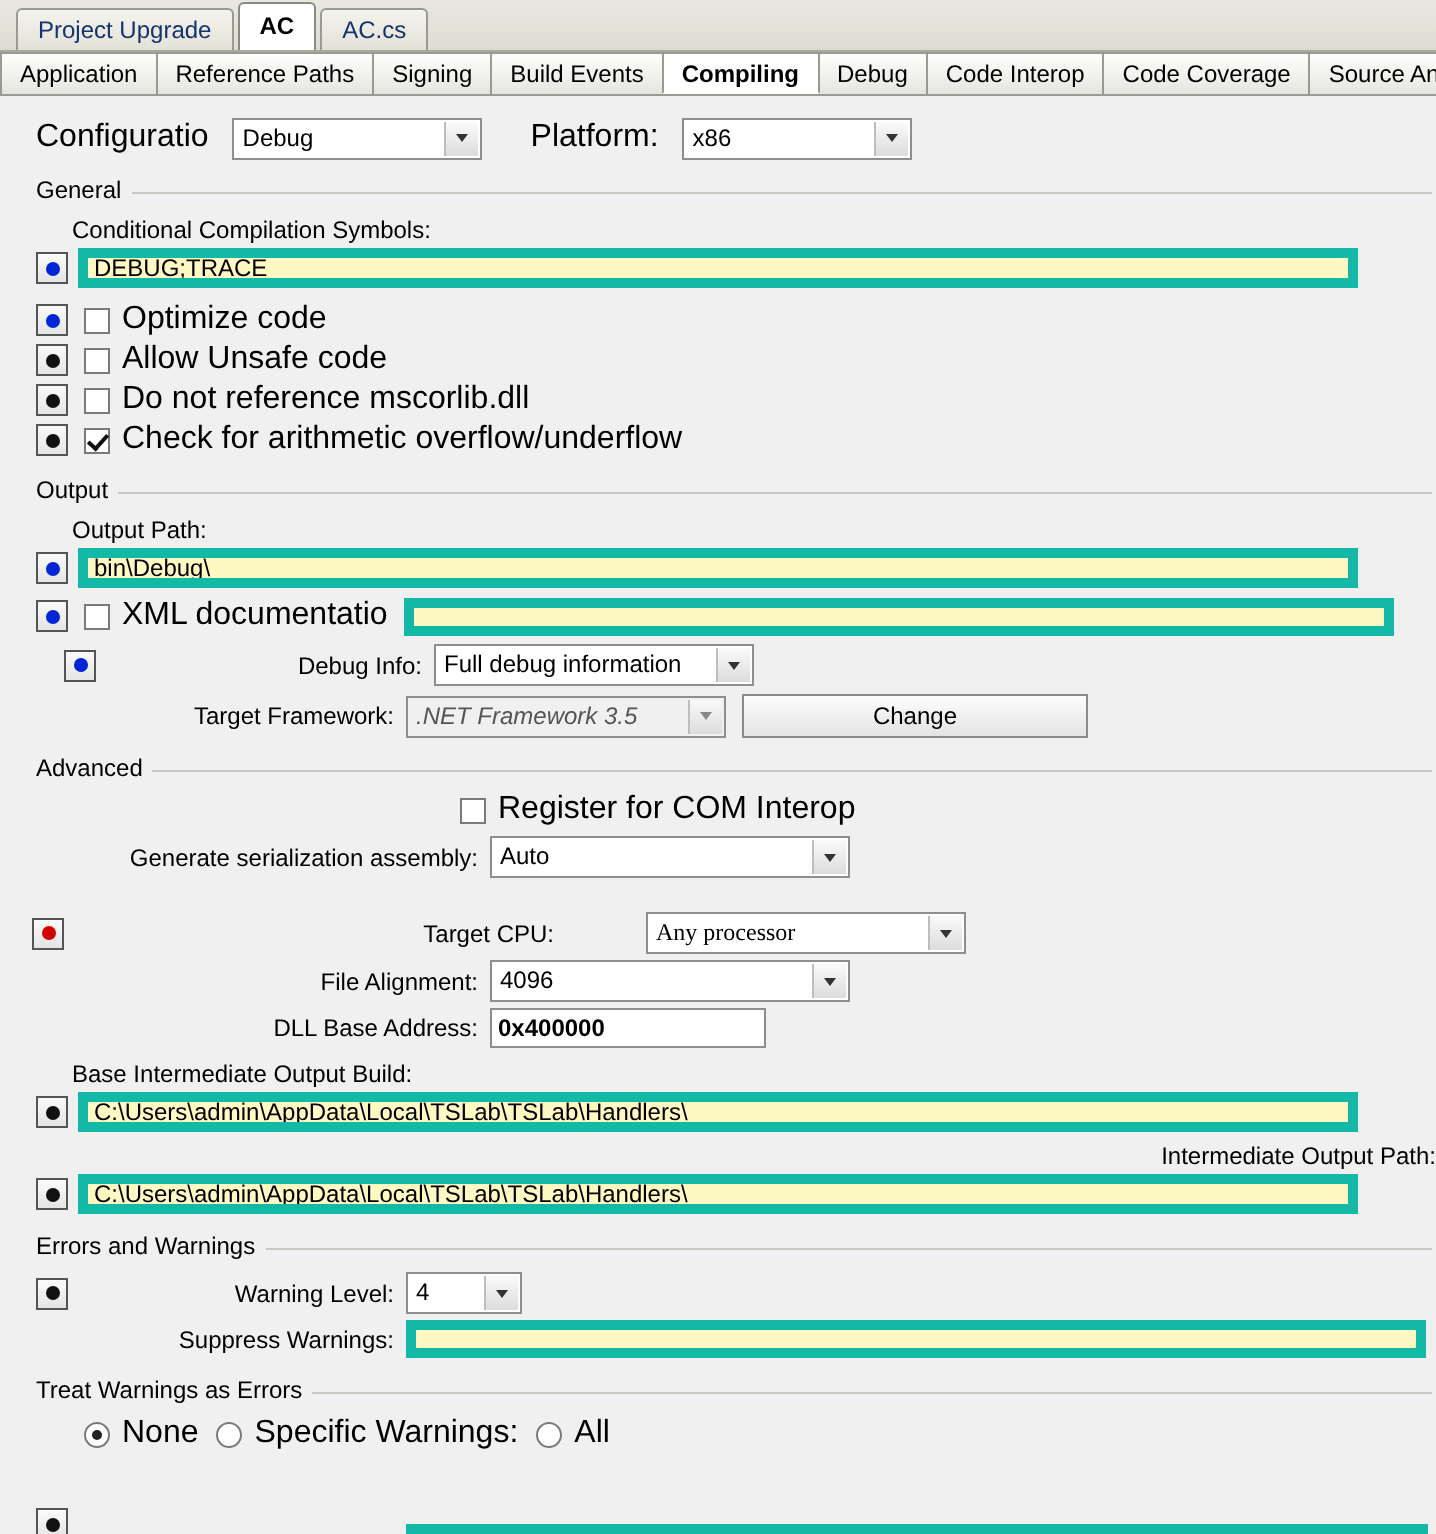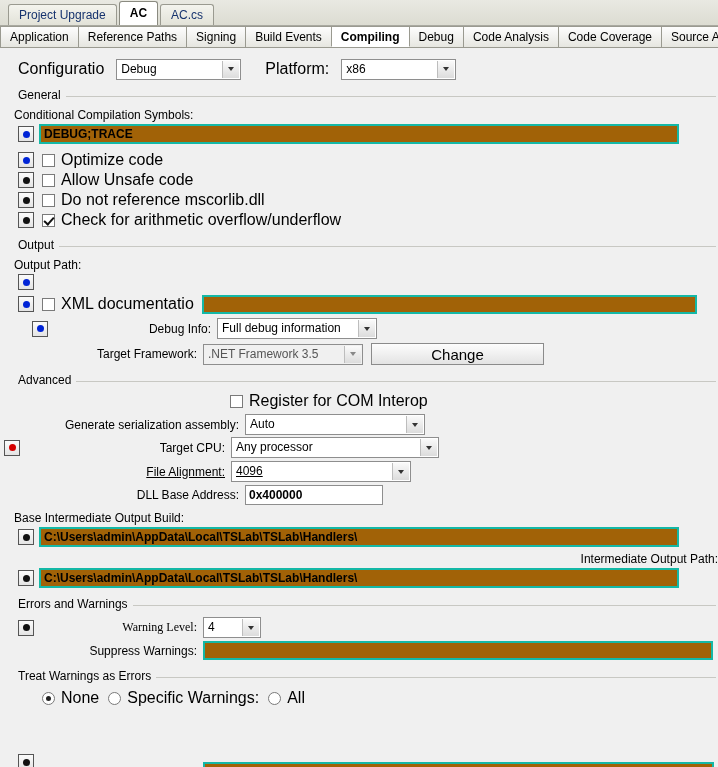--- a/index.html
+++ b/index.html
@@ -122,20 +122,21 @@
   }
   .combo-fake {
     position: relative;
     line-height: 19px;
     padding-left: 4px;
     padding-right: 18px;
   }
   .combo-fake.disabled {
     background: #f0f0f0;
     color: #555;
+    font-style: italic;
   }
   .combo-fake .arrow {
     position: absolute;
     right: 1px;
     top: 1px;
     bottom: 1px;
     width: 16px;
     background: linear-gradient(#fafafa, #dcdcdc);
     border-left: 1px solid #bdbdbd;
     display: flex;
@@ -172,21 +173,21 @@
   }
   .group-head .hr {
     position: absolute;
     left: 16px;
     right: 2px;
     top: 8px;
     border-top: 1px solid #c8c8c3;
   }
 
   .sub-label {
-    padding-left: 14px;
+    padding-left: 36px;
     font-size: 12px;
     margin-top: 4px;
   }
 
   
   .field-row {
     display: flex;
     align-items: center;
     padding-left: 18px;
     padding-right: 4px;
@@ -218,23 +219,22 @@
     height: 20px;
     border: 1px solid #8e8e8e;
     background: #ffffff;
     font-family: "Liberation Sans", sans-serif;
     font-size: 12px;
     padding: 0 3px;
     box-sizing: border-box;
     color: #000;
   }
   input.text.flat {
-    border: 2px solid #14b8a6;
-    background: #a16207;
-    font-weight: bold;
+    border: 5px solid #14b8a6;
+    background: #fef9c3;
   }
   input.text:disabled {
     background: #ffffff;
     color: #000;
   }
 
   .check-row {
     display: flex;
     align-items: center;
     padding-left: 18px;
@@ -287,21 +287,21 @@
     font-size: 12px;
     padding-right: 6px;
     white-space: nowrap;
   }
 
   button.btn {
     height: 22px;
     border: 1px solid #8b8b8b;
     background: linear-gradient(#fdfdfd, #e3e3e3);
     font-family: "Liberation Sans", sans-serif;
-    font-size: 15px;
+    font-size: 12px;
     box-sizing: border-box;
     color: #000;
   }
 
   .abs { position: absolute; }
 </style>
 </head>
 <body>
 
 <div id="app">
@@ -312,21 +312,21 @@
     <div class="doc-tab">AC.cs</div>
   </div>
 
   <div class="prop-tabs">
     <div class="prop-tab">Application</div>
     <div class="prop-tab">Reference Paths</div>
     <div class="prop-tab">Signing</div>
     <div class="prop-tab">Build Events</div>
     <div class="prop-tab active">Compiling</div>
     <div class="prop-tab">Debug</div>
-    <div class="prop-tab">Code Analysis</div>
+    <div class="prop-tab">Code Interop</div>
     <div class="prop-tab">Code Coverage</div>
     <div class="prop-tab">Source Analysis</div>
   </div>
 
   <div class="page">
 
     <div class="config-row">
       <span class="lbl">Configuratio</span>
       <div class="combo-fake" style="width:125px;margin-left:4px;">
         <span>Debug</span>
@@ -388,20 +388,21 @@
       <span class="group-title">Output</span>
       <span class="hr"></span>
     </div>
 
     <div class="sub-label">Output Path:</div>
 
     <div class="field-row">
       <span class="bullet blue">
           <i></i>
         </span>
+      <input class="text flat" style="width: 640px;" value="bin\Debug\">
     </div>
 
     <div class="check-row" style="margin-top:4px;">
       <span class="bullet blue" style="margin-right:8px;">
           <i></i>
         </span>
       <span class="cb"></span>
       <span class="lbl">XML documentatio</span>
       <input class="text flat" style="width: 495px; margin-left: 8px; height: 19px;" value="">
     </div>
@@ -439,32 +440,32 @@
 
     <div class="row" style="margin-top:3px;padding-left:18px;">
       <span style="width:16px;margin-right:8px;display:inline-block;"></span>
       <span class="right-label" style="width:197px;">Generate serialization assembly:</span>
       <div class="combo-fake" style="width:180px;">
         <span>Auto</span>
         <span class="arrow"></span>
       </div>
     </div>
 
-    <div class="row" style="margin-top:2px;padding-left:4px;">
+    <div class="row" style="margin-top:17px;padding-left:16px;gap:40px;">
       <span class="bullet red" style="margin-right:8px;">
           <i></i>
         </span>
       <span class="right-label" style="width:197px;">Target CPU:</span>
-      <div class="combo-fake" style="width:208px;">
+      <div class="combo-fake" style="width:160px;font-family:Liberation Serif, serif;">
         <span>Any processor</span>
         <span class="arrow"></span>
       </div>
     </div>
 
-    <div class="row" style="margin-top:3px;padding-left:4px;text-decoration:underline;">
+    <div class="row" style="margin-top:3px;padding-left:18px;">
       <span style="width:16px;margin-right:8px;display:inline-block;"></span>
       <span class="right-label" style="width:197px;">File Alignment:</span>
       <div class="combo-fake" style="width:180px;">
         <span>4096</span>
         <span class="arrow"></span>
       </div>
     </div>
 
     <div class="row" style="margin-top:3px;padding-left:18px;">
       <span style="width:16px;margin-right:8px;display:inline-block;"></span>
@@ -490,21 +491,21 @@
 
     <div class="group-head" style="margin-top:9px;">
       <span class="group-title">Errors and Warnings</span>
       <span class="hr"></span>
     </div>
 
     <div class="row" style="margin-top:4px;padding-left:18px;">
       <span class="bullet black" style="margin-right:8px;">
           <i></i>
         </span>
-      <span class="right-label" style="width:155px;font-family:Liberation Serif, serif;">Warning Level:</span>
+      <span class="right-label" style="width:155px;">Warning Level:</span>
       <div class="combo-fake" style="width:58px;">
         <span>4</span>
         <span class="arrow"></span>
       </div>
     </div>
 
     <div class="row" style="margin-top:3px;padding-left:18px;">
       <span style="width:16px;margin-right:8px;display:inline-block;"></span>
       <span class="right-label" style="width:155px;">Suppress Warnings:</span>
       <input class="text flat" style="width: 510px; height: 19px;" value="">

